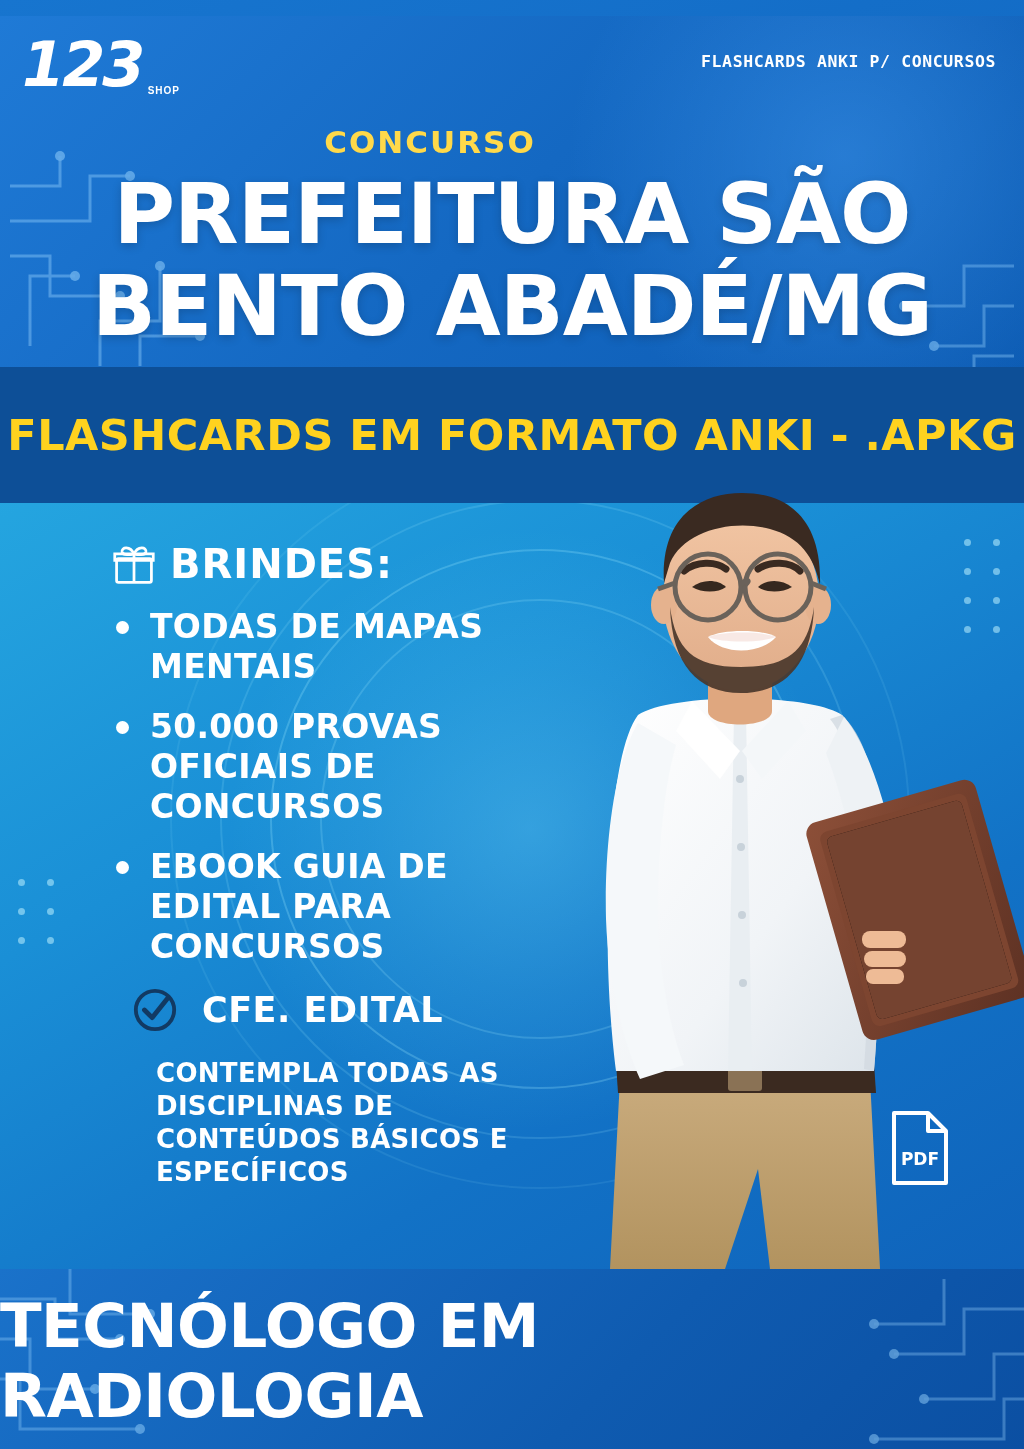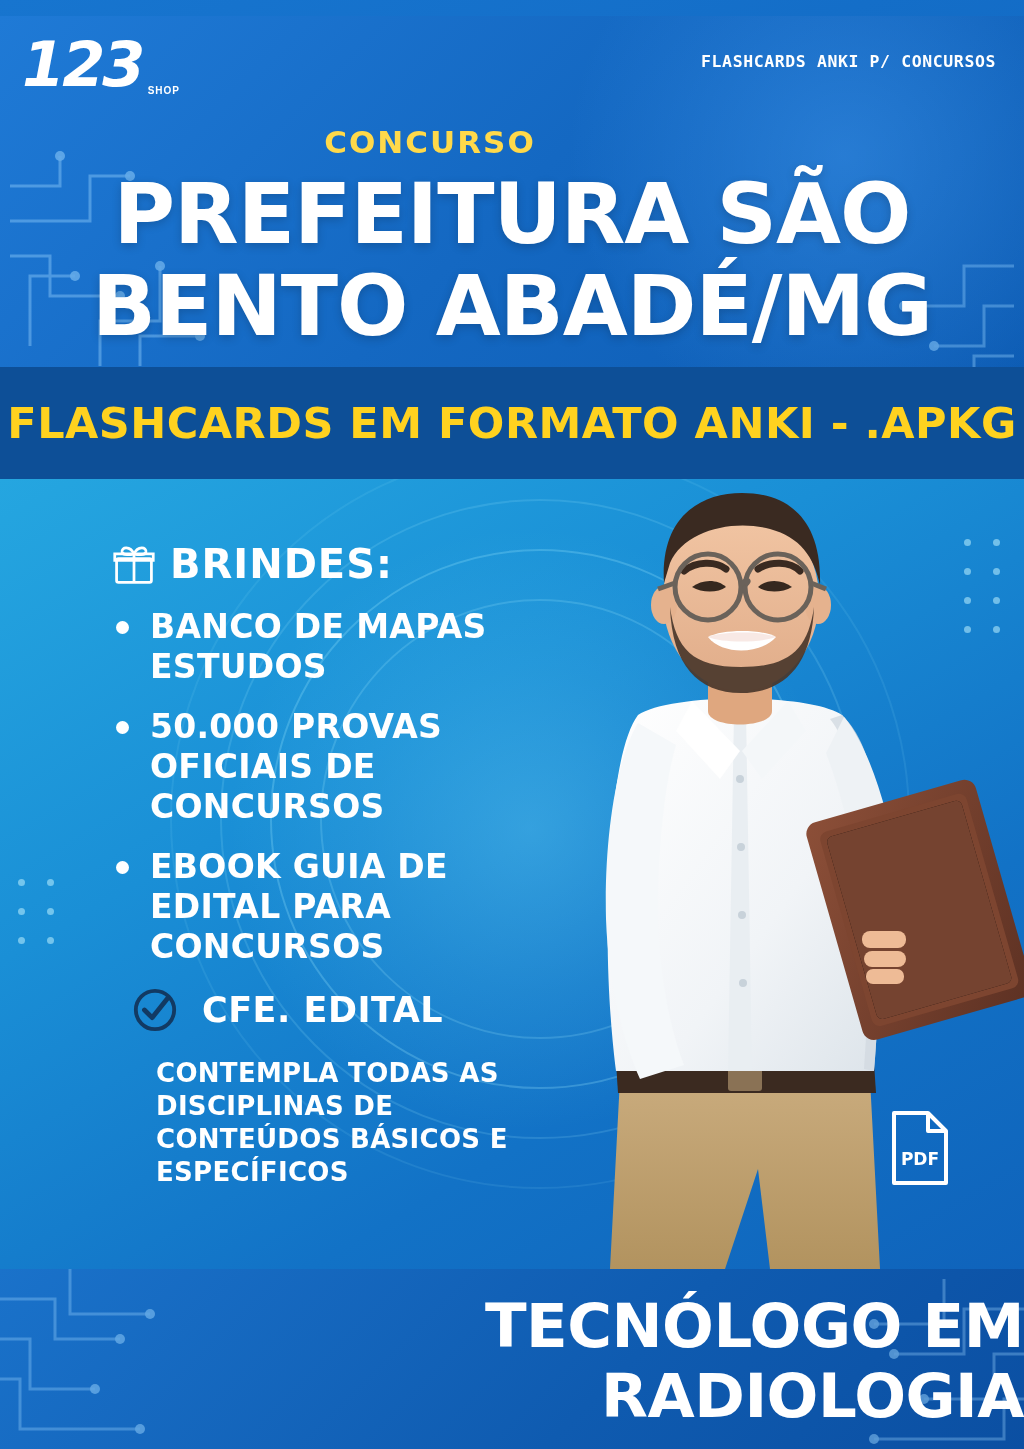--- a/index.html
+++ b/index.html
@@ -95,21 +95,21 @@
     line-height: 92px;
     letter-spacing: -1px;
     text-shadow: 0 3px 10px rgba(0,0,0,0.18);
     z-index: 6;
   }
 
   
   .subtitle-bar {
     position: absolute;
     top: 367px; left: 0;
-    width: 1024px; height: 112px;
+    width: 1024px; height: 136px;
     background: #0d4f97;
     display: flex;
     align-items: center;
     justify-content: center;
     z-index: 5;
   }
   .subtitle-bar .txt {
     font-family: "DejaVu Sans", sans-serif;
     font-weight: 700;
     font-size: 43px;
@@ -253,21 +253,21 @@
     position: absolute;
     left: 0; top: 1269px;
     width: 1024px; height: 180px;
     background: linear-gradient(135deg, #1a72ca 0%, #0f5bb0 60%, #0b4fa2 100%);
     overflow: hidden;
   }
   .footer-title {
     position: absolute;
     left: 0; top: 22px;
     width: 1024px;
-    text-align: right;
+    text-align: left;
     font-family: "DejaVu Sans", sans-serif;
     font-weight: 700;
     font-size: 61px;
     line-height: 70px;
     color: #ffffff;
     letter-spacing: -0.5px;
     z-index: 4;
   }
 
   .circuit { position: absolute; opacity: 0.55; }
@@ -375,21 +375,21 @@
           <path d="M3 13 H45 V20 H3 Z"></path>
           <path d="M24 13 V44"></path>
           <path d="M24 13 C20 4 10 5 11 11 C12 15 20 14 24 13 Z"></path>
           <path d="M24 13 C28 4 38 5 37 11 C36 15 28 14 24 13 Z"></path>
         </g>
       </svg>
       <div class="brindes-title">BRINDES:</div>
     </div>
 
     <ul class="bullets">
-      <li>BANCO DE MAPAS ESTUDOS</li>
+      <li>TODAS DE MAPAS MENTAIS</li>
       <li>50.000 PROVAS OFICIAIS DE CONCURSOS</li>
       <li>EBOOK GUIA DE EDITAL PARA CONCURSOS</li>
     </ul>
 
     <div class="cfe-head">
       <svg class="check-icon" viewBox="0 0 48 48">
         <circle cx="24" cy="24" r="20" fill="none" stroke="#123a63" stroke-width="4"></circle>
         <path d="M13 24 L21 32 L37 12" fill="none" stroke="#123a63" stroke-width="5" stroke-linecap="round" stroke-linejoin="round"></path>
       </svg>
       <div class="cfe-title">CFE. EDITAL</div>

